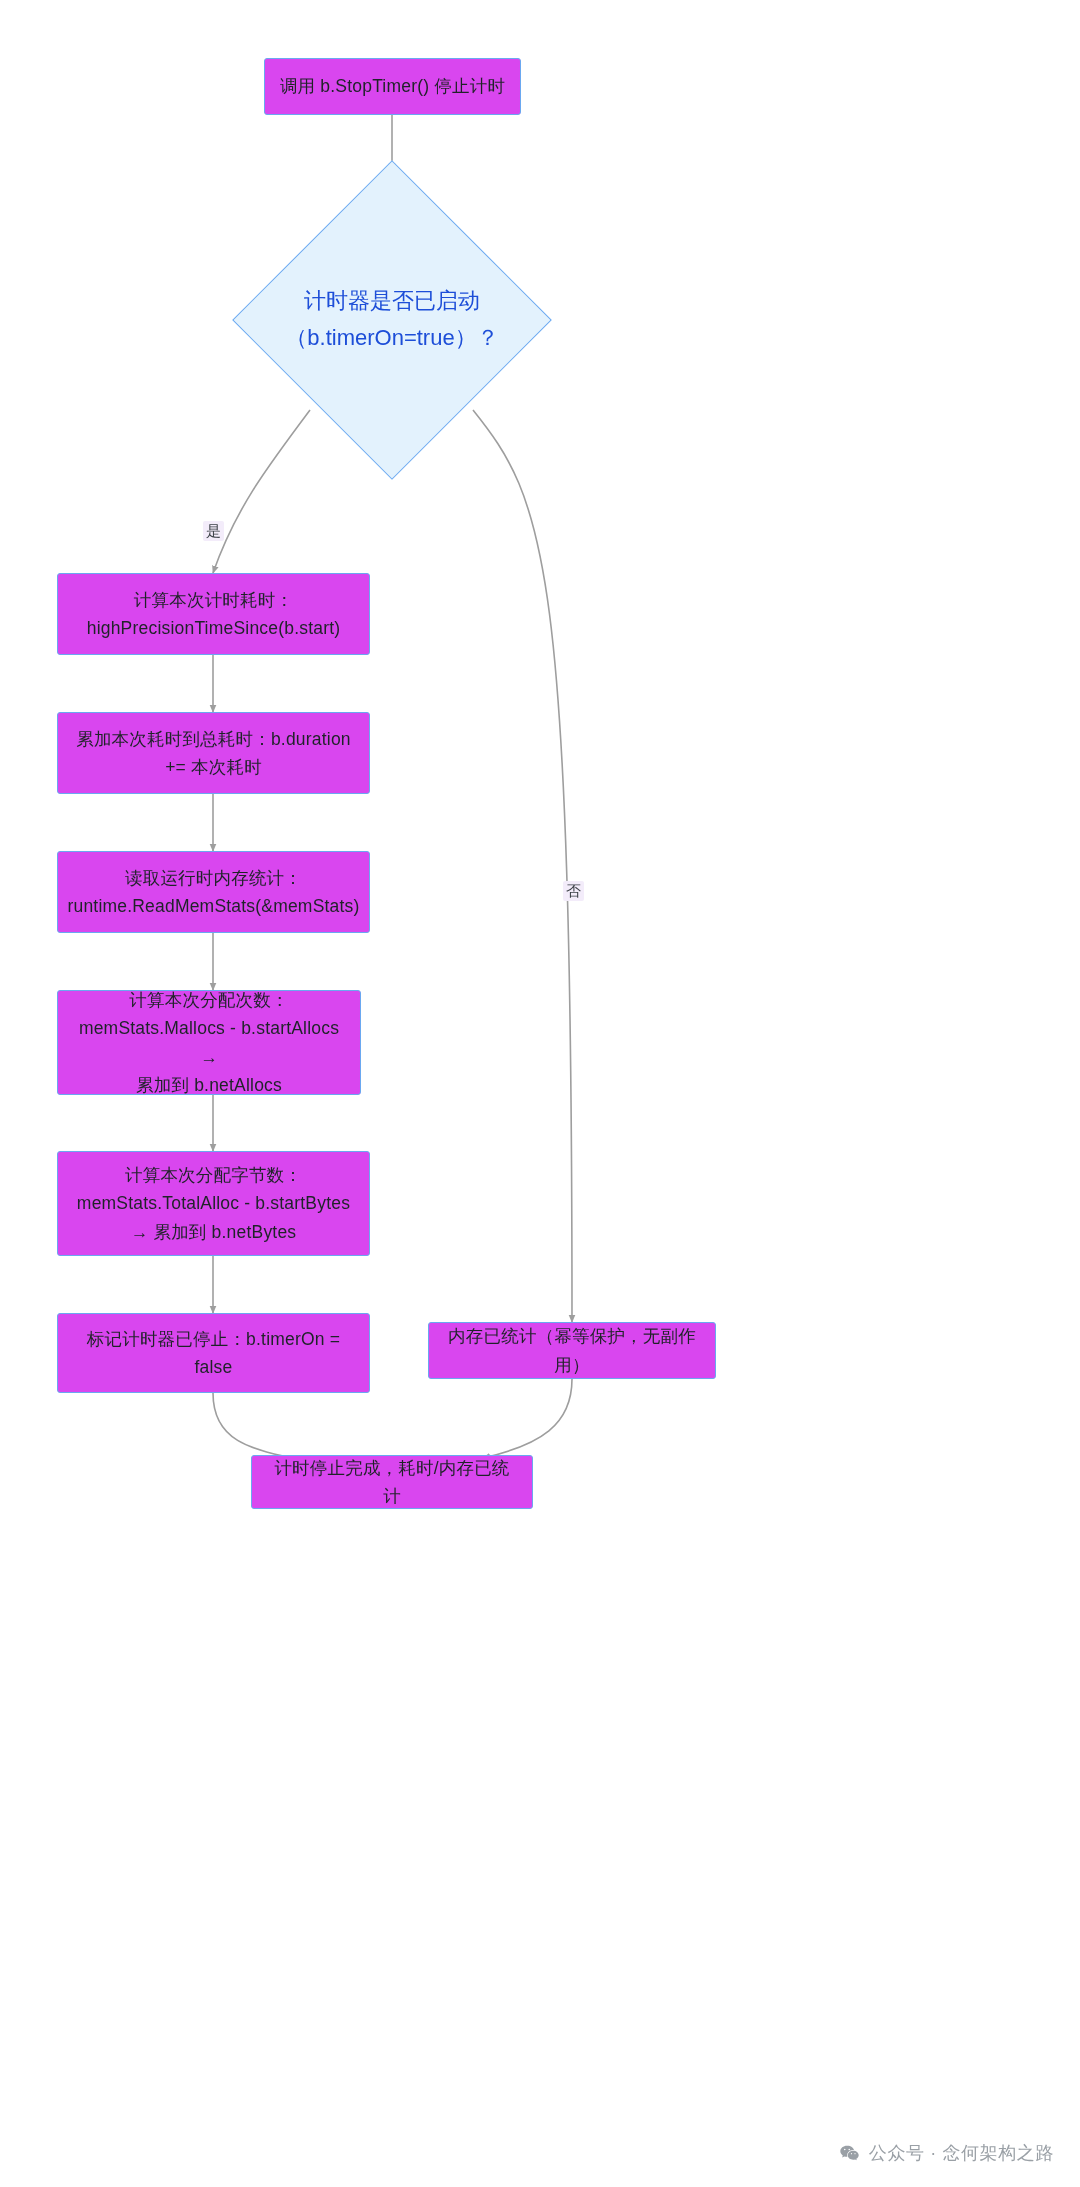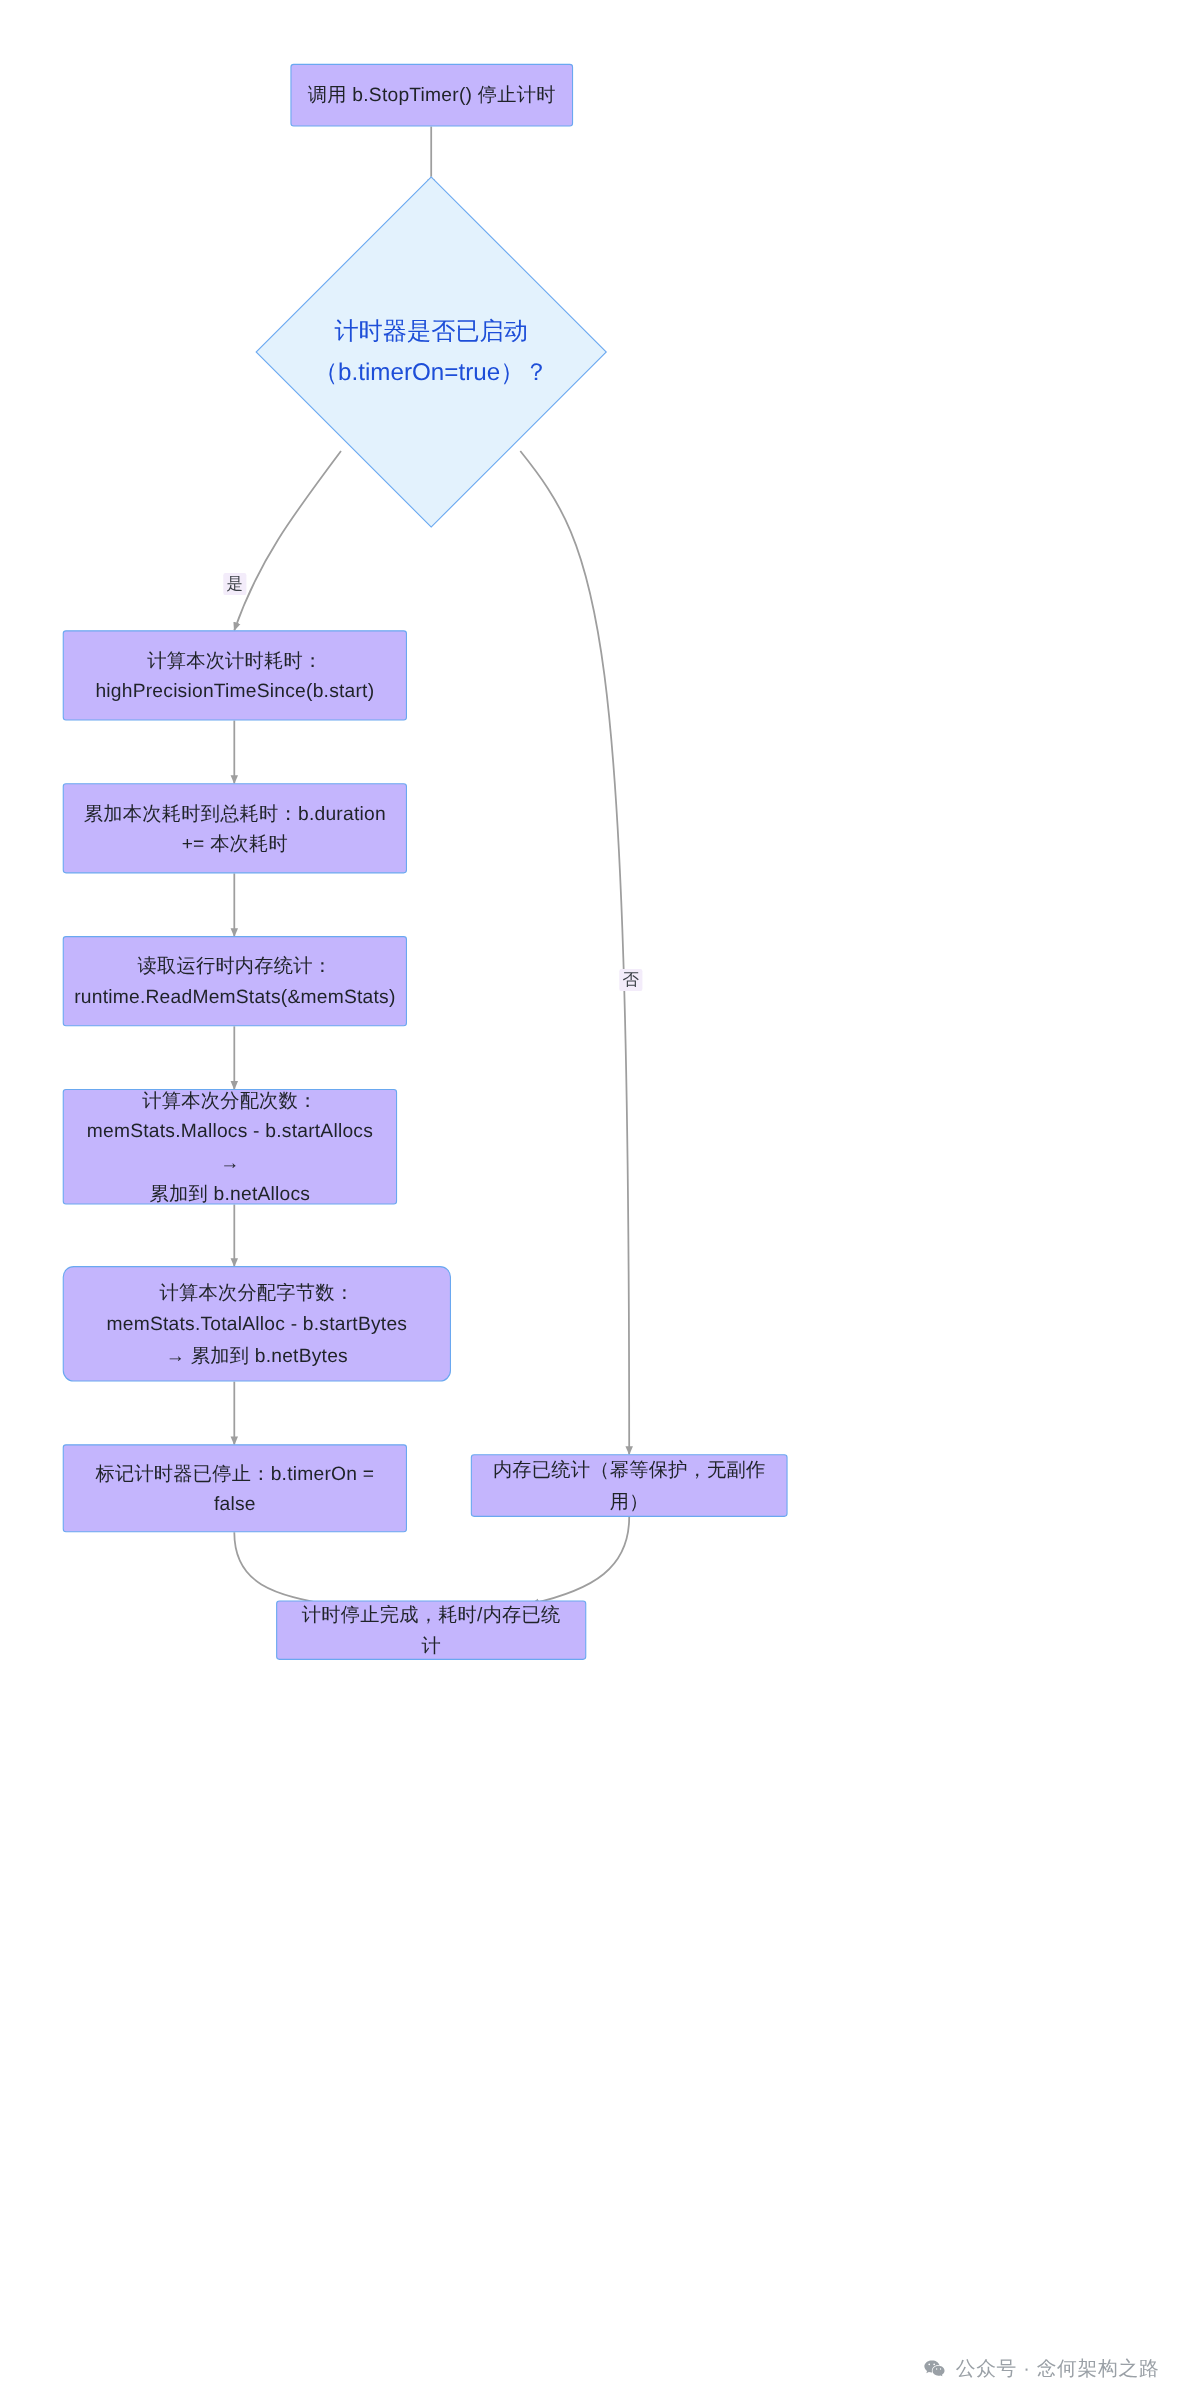--- a/index.html
+++ b/index.html
@@ -10,21 +10,21 @@
     position:relative;
     overflow:hidden;
     color:#1f2328;
   }
   #canvas{position:absolute;inset:0;}
   svg#edges{position:absolute;left:0;top:0;width:1080px;height:2187px;pointer-events:none;}
 
   .node{
     position:absolute;
     box-sizing:border-box;
-    background:#c4b5fd;
+    background:#d946ef;
     border:1.6px solid #6aa8f0;
     border-radius:3px;
     display:flex;
     align-items:center;
     justify-content:center;
     text-align:center;
     line-height:1.62;
     font-size:17.5px;
     letter-spacing:.2px;
     padding:16px 14px;
@@ -124,21 +124,21 @@
   <div class="node" style="left:57px;top:573px;width:313px;height:82px;">计算本次计时耗时：
 highPrecisionTimeSince(b.start)</div>
 
   <div class="node" style="left:57px;top:851px;width:313px;height:82px;">读取运行时内存统计：
 runtime.ReadMemStats(&amp;memStats)</div>
 
   <div class="node" style="left:57px;top:990px;width:304px;height:105px;">计算本次分配次数：
 memStats.Mallocs - b.startAllocs →
 累加到 b.netAllocs</div>
 
-  <div class="node" style="left:57px;top:1151px;width:353px;height:105px;border-radius:10px;">计算本次分配字节数：
+  <div class="node" style="left:57px;top:1151px;width:313px;height:105px;">计算本次分配字节数：
 memStats.TotalAlloc - b.startBytes
 → 累加到 b.netBytes</div>
 
   <div class="node" style="left:57px;top:1313px;width:313px;height:80px;">标记计时器已停止：b.timerOn =
 false</div>
 
   <div class="node" style="left:428px;top:1322px;width:288px;height:57px;">内存已统计（幂等保护，无副作用）</div>
 
   <div class="node" style="left:251px;top:1455px;width:282px;height:54px;">计时停止完成，耗时/内存已统计</div>
 

